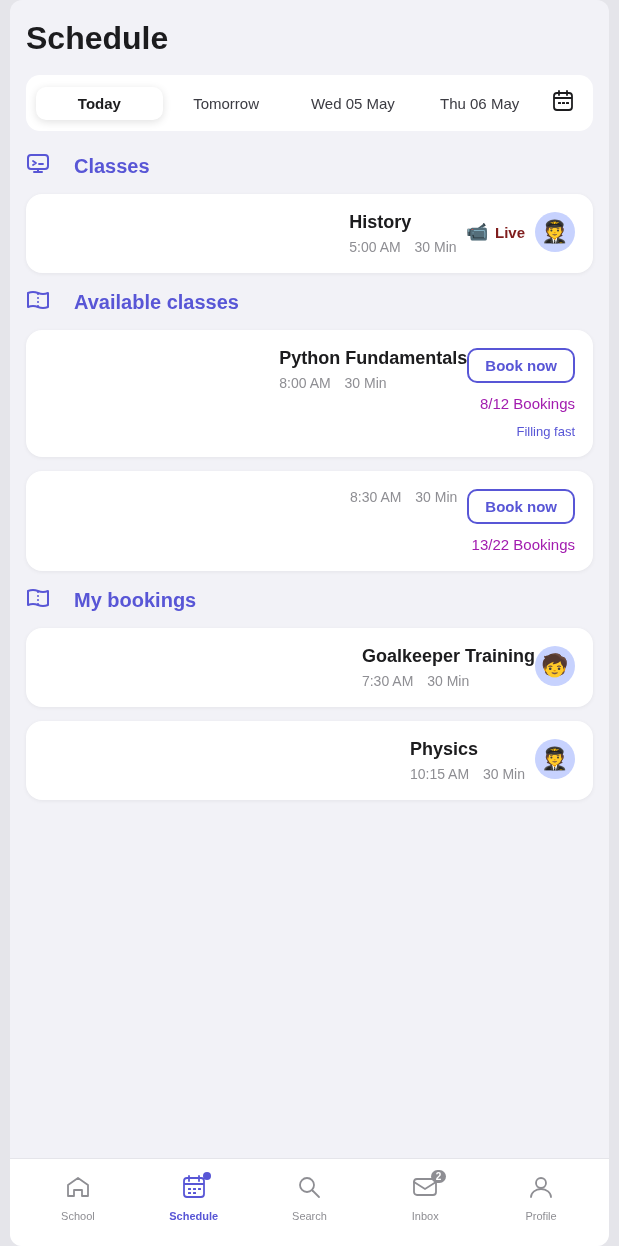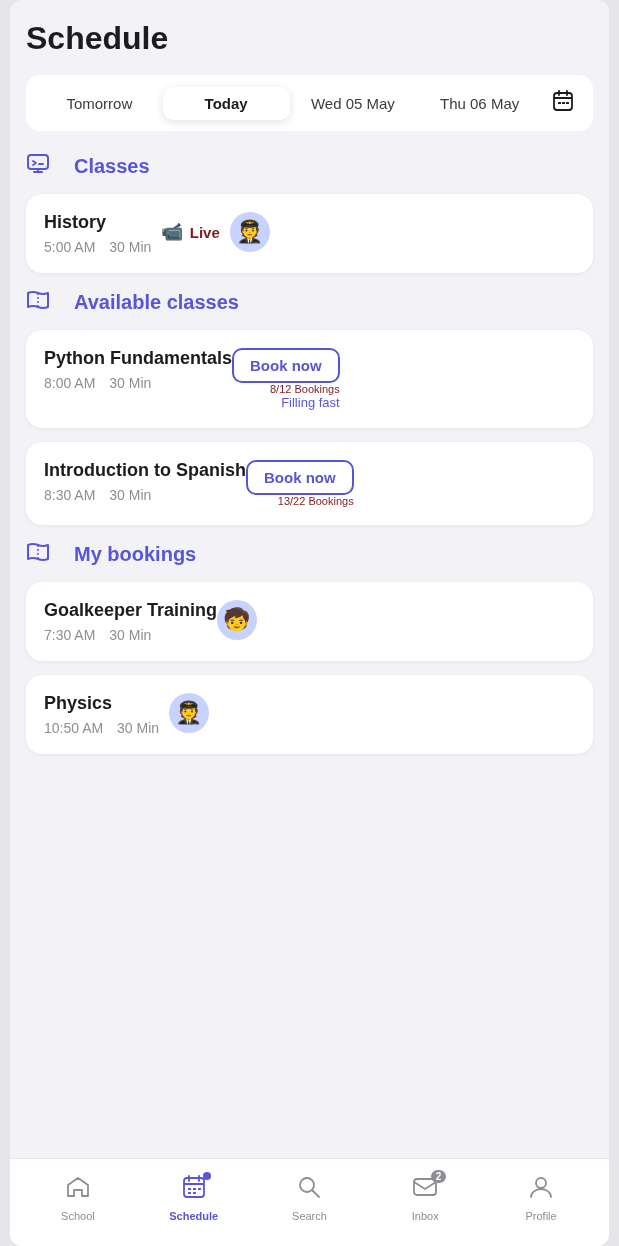--- a/index.html
+++ b/index.html
@@ -84,21 +84,21 @@
     .card {
       background: #fff;
       border-radius: 16px;
       padding: 18px 18px;
       margin-bottom: 14px;
       box-shadow: 0 1px 4px rgba(0,0,0,0.06);
     }
     .card-row {
       display: flex;
       align-items: flex-start;
-      justify-content: flex-start;
+      justify-content: flex-end;
     }
     .card-title {
       font-size: 18px;
       font-weight: 700;
       color: #1c1c1e;
       margin-bottom: 6px;
     }
     .card-subtitle {
       font-size: 14px;
       color: #8e8e93;
@@ -135,25 +135,25 @@
       padding: 7px 16px;
       font-size: 15px;
       font-weight: 600;
       cursor: pointer;
       white-space: nowrap;
     }
     .card-right {
       display: flex;
       flex-direction: column;
       align-items: flex-end;
-      gap: 0;
+      gap: 12px;
     }
     .bookings-count {
-      font-size: 11px;
-      color: #7f1d1d;
+      font-size: 15px;
+      color: #a21caf;
     }
     .filling-fast {
       font-size: 13px;
       color: #5856d6;
       font-weight: 500;
       margin-left: 40px;
     }
     
     .section-gap {
       margin-top: 16px;
@@ -217,22 +217,22 @@
   </style>
 </head>
 <body>
 
 <div class="phone">
   <div class="scroll-content">
 
     <h1 class="page-title">Schedule</h1>
 
     <div class="date-tabs">
+      <div class="date-tab active">Today</div>
       <div class="date-tab">Tomorrow</div>
-      <div class="date-tab active">Today</div>
       <div class="date-tab">Wed 05 May</div>
       <div class="date-tab">Thu 06 May</div>
       <div class="date-tab-calendar">
         <svg width="24" height="24" viewBox="0 0 24 24" fill="none" xmlns="http://www.w3.org/2000/svg">
           <rect x="3" y="4" width="18" height="17" rx="3" stroke="#1c1c1e" stroke-width="1.8"></rect>
           <line x1="3" y1="9" x2="21" y2="9" stroke="#1c1c1e" stroke-width="1.8"></line>
           <line x1="8" y1="2" x2="8" y2="6" stroke="#1c1c1e" stroke-width="1.8" stroke-linecap="round"></line>
           <line x1="16" y1="2" x2="16" y2="6" stroke="#1c1c1e" stroke-width="1.8" stroke-linecap="round"></line>
           <rect x="7" y="13" width="3" height="2" rx="0.5" fill="#1c1c1e"></rect>
           <rect x="11" y="13" width="3" height="2" rx="0.5" fill="#1c1c1e"></rect>
@@ -296,21 +296,20 @@
           <button class="book-btn">Book now</button>
           <span class="bookings-count">8/12 Bookings</span>
           <span class="filling-fast">Filling fast</span>
         </div>
       </div>
     </div>
 
     <div class="card">
       <div class="card-row">
         <div>
-          <div class="card-title">Introduction to Spanish</div>
           <div class="card-subtitle">
             <span>8:30 AM</span>
             <span>30 Min</span>
           </div>
         </div>
         <div class="card-right">
           <button class="book-btn">Book now</button>
           <span class="bookings-count">13/22 Bookings</span>
         </div>
       </div>
@@ -337,21 +336,21 @@
         </div>
         <div class="avatar">🧒</div>
       </div>
     </div>
 
     <div class="card">
       <div class="card-row">
         <div>
           <div class="card-title">Physics</div>
           <div class="card-subtitle">
-            <span>10:50 AM</span>
+            <span>10:15 AM</span>
             <span>30 Min</span>
           </div>
         </div>
         <div class="avatar">🧑‍✈️</div>
       </div>
     </div>
 
     <div style="height:16px;"></div>
   </div>
 

